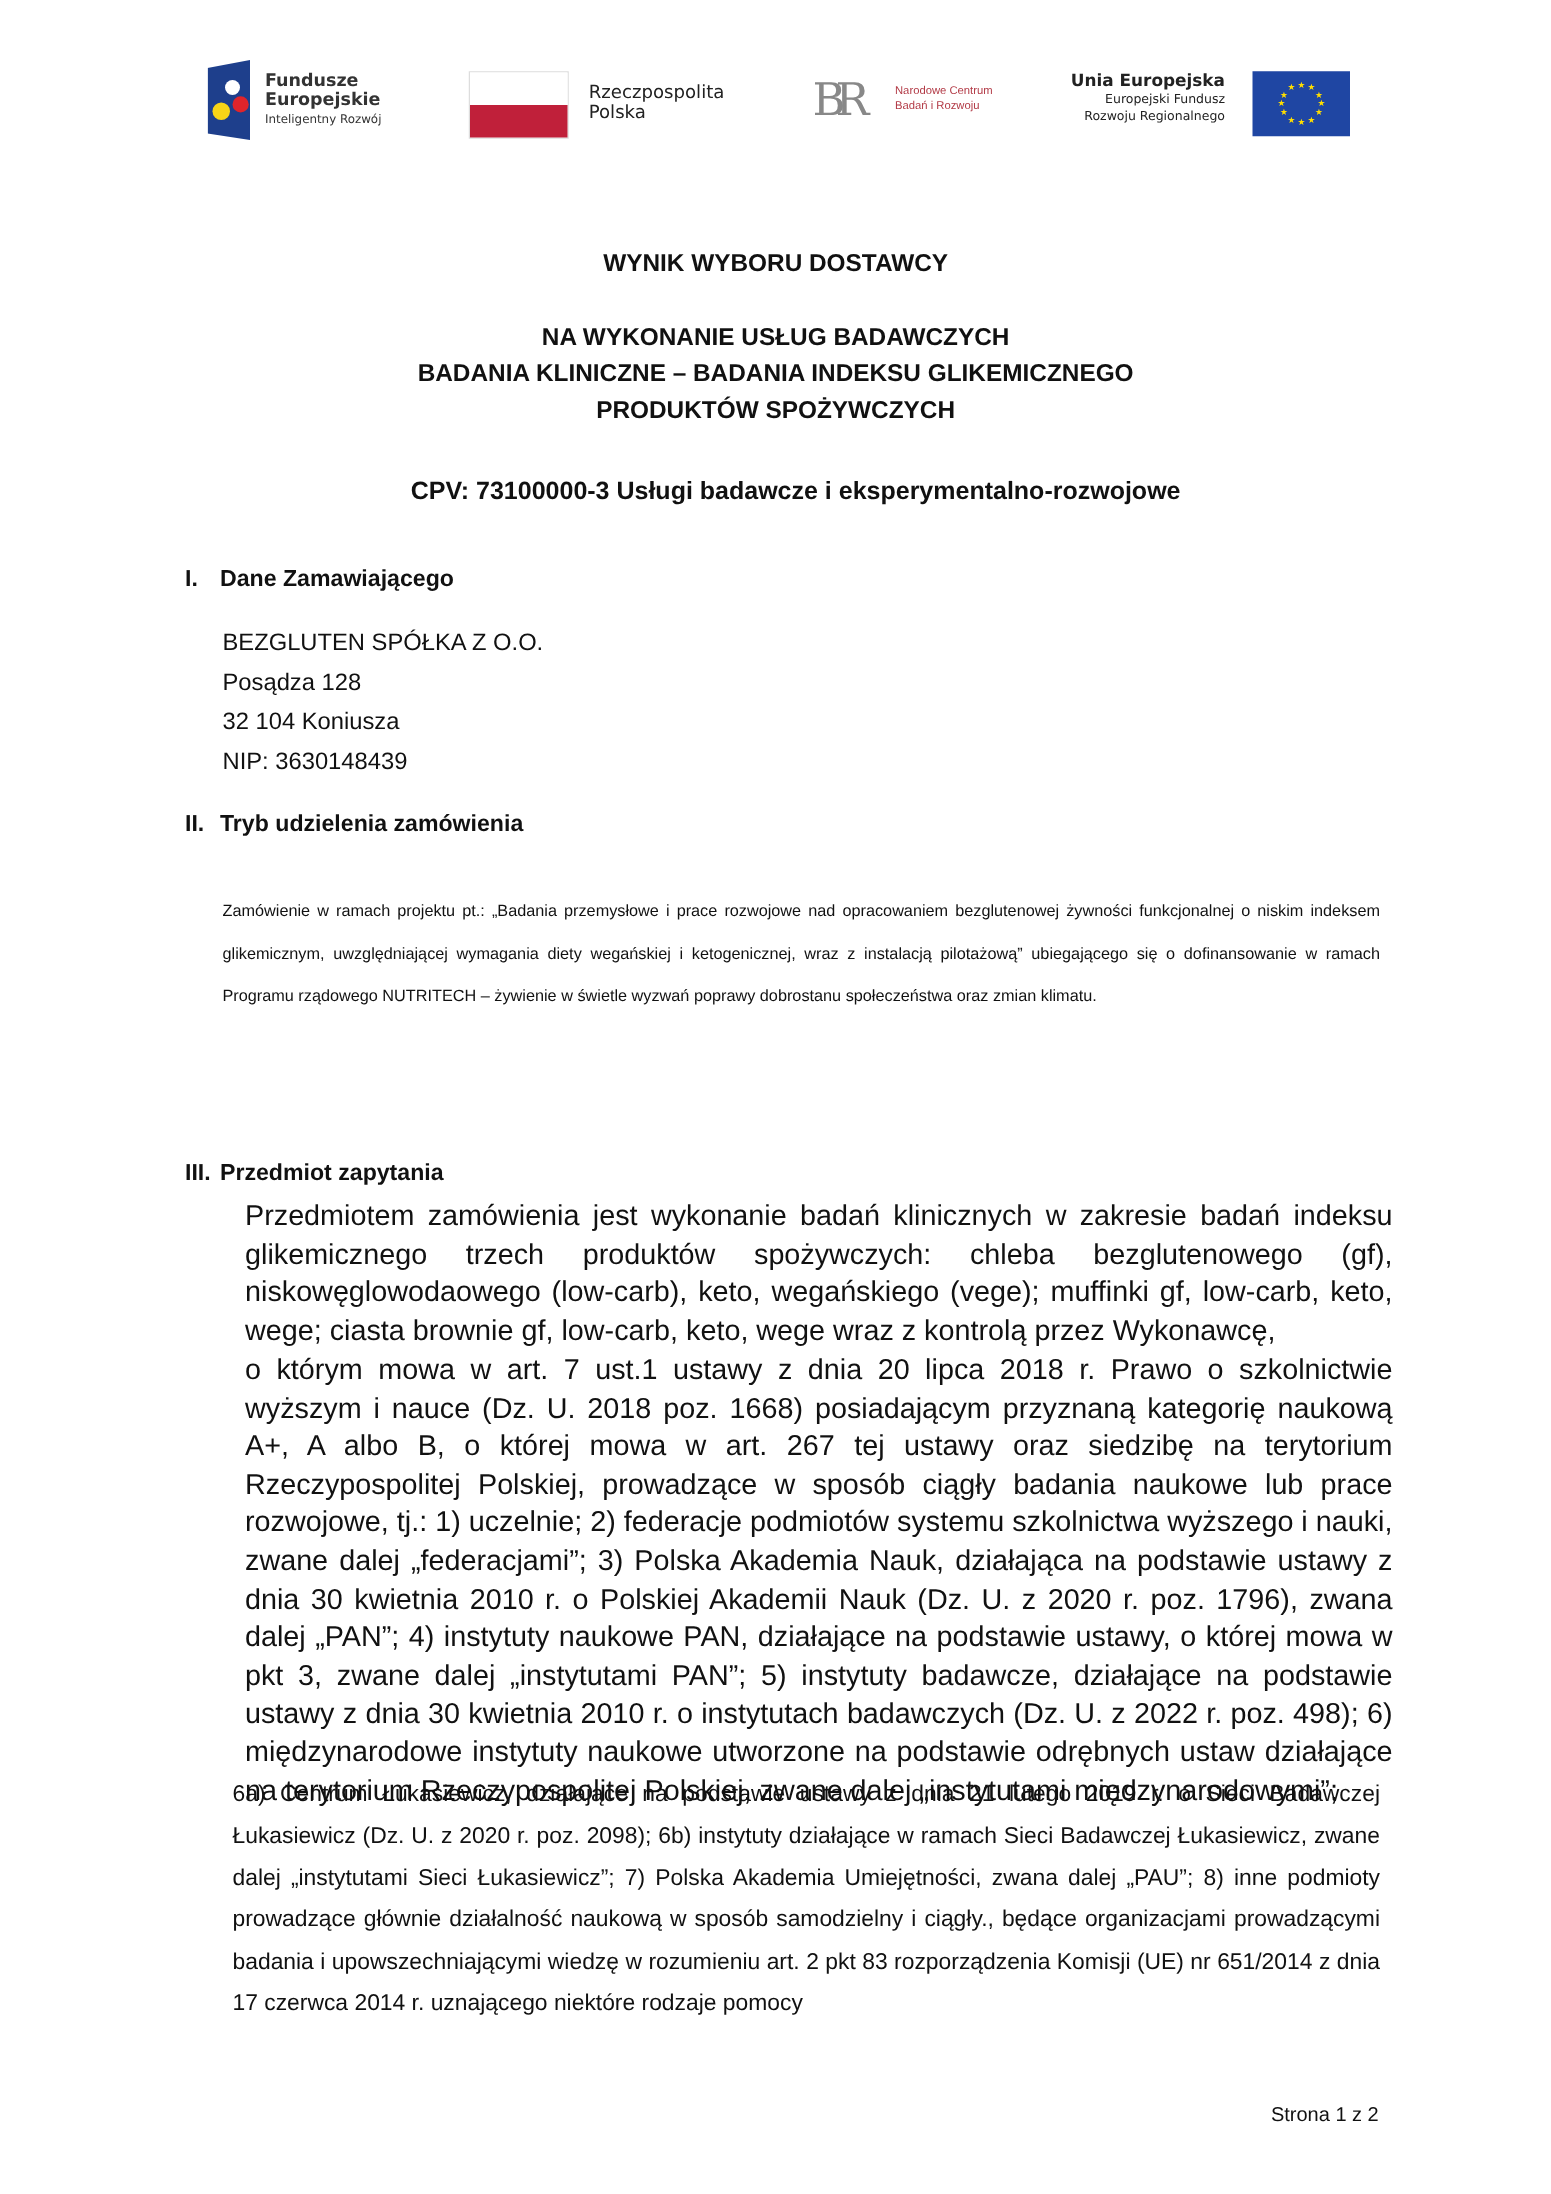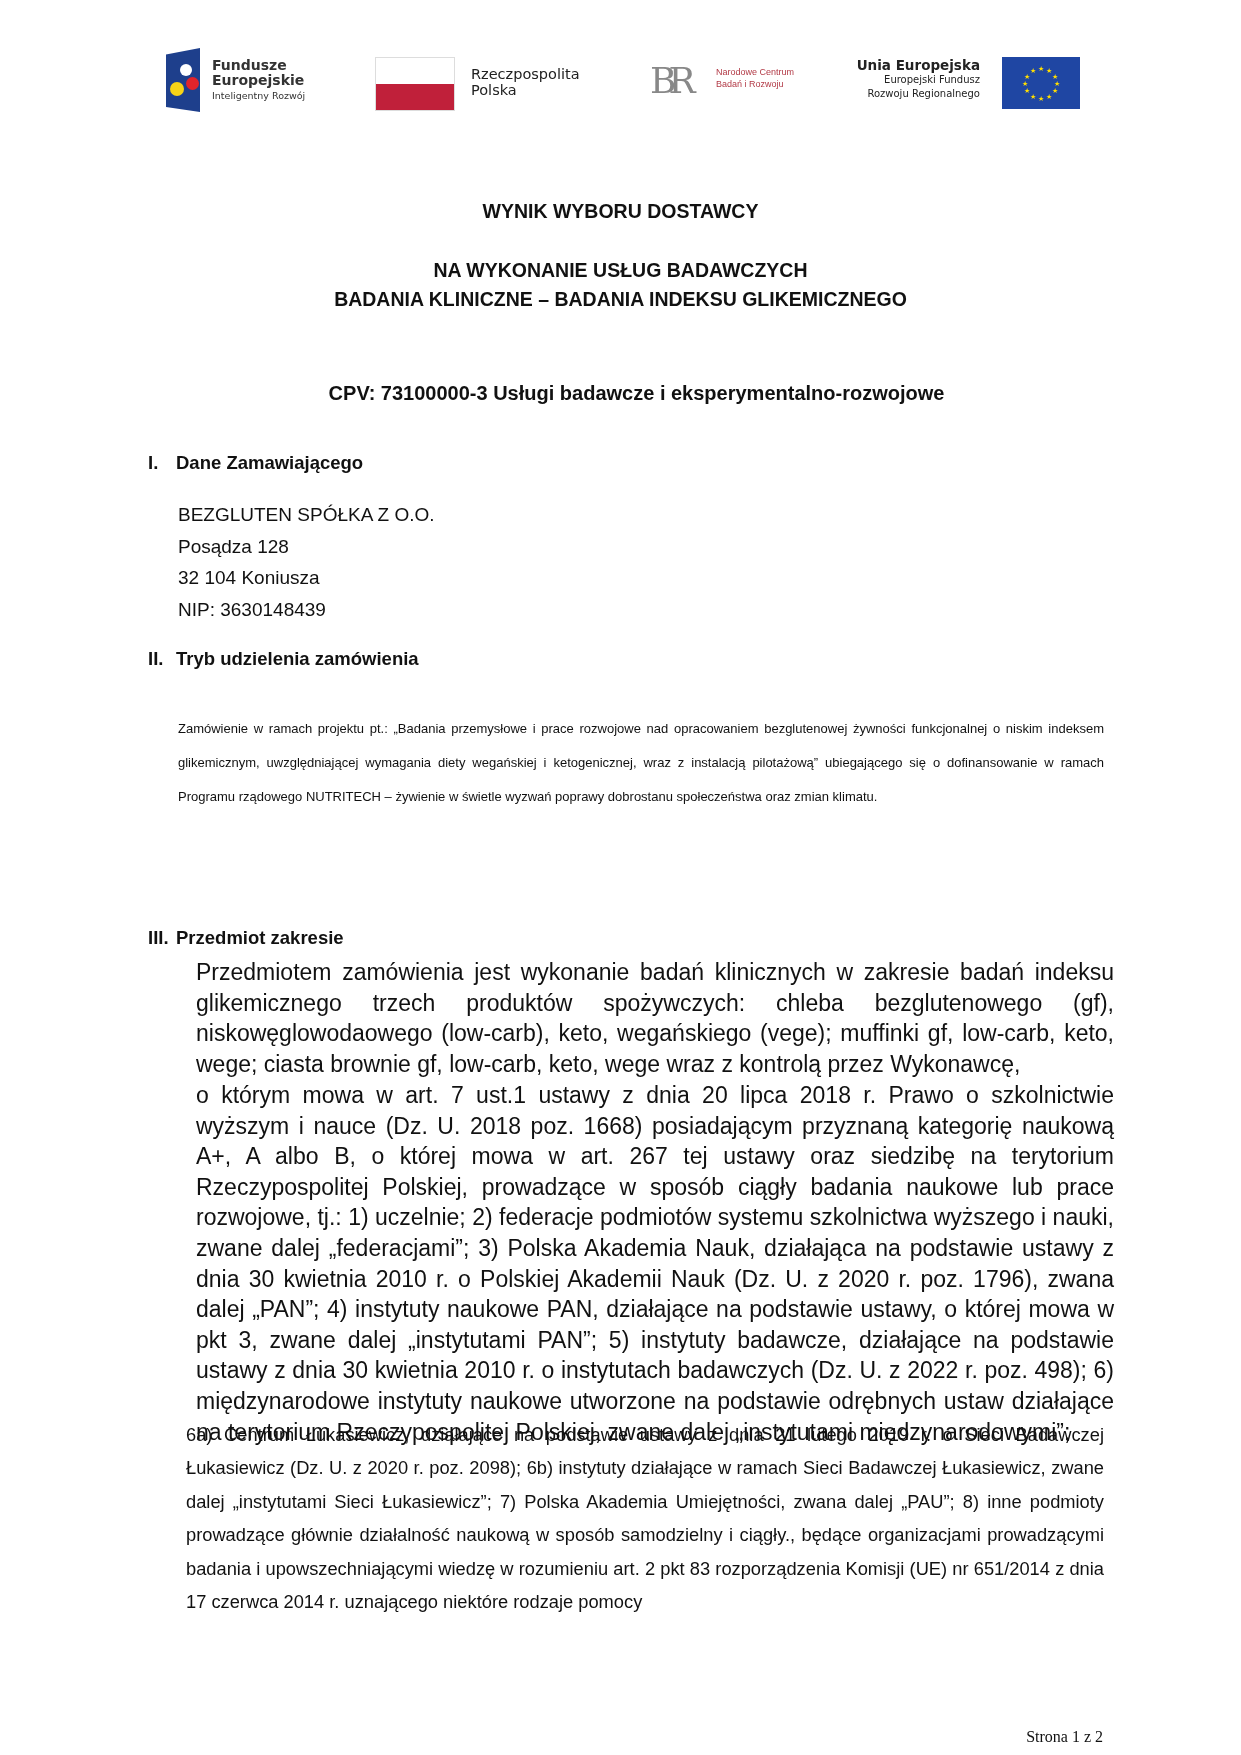--- a/index.html
+++ b/index.html
@@ -31,21 +31,21 @@
   .t-main { top:180px; font-size:19.5px;margin-top:20px; }
   .t-sub { top:256px; font-size:19.5px; line-height:29px; }
   .t-cpv { top:382px; font-size:20px;margin-left:16px; }
 
   .sec-head { position:absolute; left:148px; font-family:"Liberation Sans", sans-serif; font-weight:bold; font-size:18.5px; }
   .sec-head .num { display:inline-block; width:28px; }
   .block { position:absolute; left:178px; font-size:19px; line-height:31.5px; }
   .para { position:absolute; left:178px; width:926px; text-align:justify; font-size:13px; line-height:34px; }
   .para2 { position:absolute; left:196px; width:918px; text-align:justify; font-size:23px; line-height:30.6px; }
   .para3 { position:absolute; left:186px; width:918px; text-align:justify; font-size:18.3px; line-height:33.4px; }
-  .footer { position:absolute; right:138px; top:1684px; font-size:16px; font-family:Liberation Serif, serif;margin-top:44px; }
+  .footer { position:absolute; right:138px; top:1684px; font-size:16px; font-family:Liberation Sans, sans-serif; }
 </style>
 </head>
 <body>
 
 <div class="logos">
   <div class="logo fe">
     <div class="fe-mark"></div>
     <div class="fe-star" style="left:20px;top:20px;width:12px;height:12px;background:#fff;"></div>
     <div class="fe-star" style="left:26px;top:33px;width:13px;height:13px;background:#e0242b;"></div>
     <div class="fe-star" style="left:10px;top:38px;width:14px;height:14px;background:#f7d417;"></div>
@@ -92,38 +92,39 @@
         <span style="left:22px;top:16px">★</span>
         <span style="left:28px;top:10px">★</span>
     </div>
   </div>
 </div>
 
 <div class="title t-main">WYNIK WYBORU DOSTAWCY</div>
 <div class="title t-sub">
   <div>NA WYKONANIE USŁUG BADAWCZYCH</div>
   <div>BADANIA KLINICZNE – BADANIA INDEKSU GLIKEMICZNEGO</div>
+  <div>PRODUKTÓW SPOŻYWCZYCH</div>
 </div>
 <div class="title t-cpv">CPV: 73100000-3 Usługi badawcze i eksperymentalno-rozwojowe</div>
 
 <div class="sec-head" style="top:452px;">
   <span class="num">I.</span><span>Dane Zamawiającego</span>
 </div>
 <div class="block" style="top:499px;">
   <div>BEZGLUTEN SPÓŁKA Z O.O.</div>
   <div>Posądza 128</div>
   <div>32 104 Koniusza</div>
   <div>NIP: 3630148439</div>
 </div>
 
 <div class="sec-head" style="top:648px;">
   <span class="num">II.</span><span>Tryb udzielenia zamówienia</span>
 </div>
 <div class="para" style="top:712px;">Zamówienie w ramach projektu pt.: „Badania przemysłowe i prace rozwojowe nad opracowaniem bezglutenowej żywności funkcjonalnej o niskim indeksem glikemicznym, uwzględniającej wymagania diety wegańskiej i ketogenicznej, wraz z instalacją pilotażową” ubiegającego się o dofinansowanie w ramach Programu rządowego NUTRITECH – żywienie w świetle wyzwań poprawy dobrostanu społeczeństwa oraz zmian klimatu.</div>
 
 <div class="sec-head" style="top:927px;">
-  <span class="num" style="width:28px;">III.</span><span>Przedmiot zakresie</span>
+  <span class="num" style="width:28px;">III.</span><span>Przedmiot zapytania</span>
 </div>
 <div class="para2" style="top:957px;">Przedmiotem zamówienia jest wykonanie badań klinicznych w zakresie badań indeksu glikemicznego trzech produktów spożywczych: chleba bezglutenowego (gf), niskowęglowodaowego (low-carb), keto, wegańskiego (vege); muffinki gf, low-carb, keto, wege; ciasta brownie gf, low-carb, keto, wege wraz z kontrolą przez Wykonawcę,</div>
 <div class="para2" style="top:1080px;">o którym mowa w art. 7 ust.1  ustawy z dnia 20 lipca 2018 r. Prawo o szkolnictwie wyższym i nauce (Dz. U. 2018 poz. 1668) posiadającym przyznaną kategorię naukową A+, A albo B, o której mowa w art. 267 tej ustawy oraz siedzibę na terytorium Rzeczypospolitej Polskiej, prowadzące w sposób ciągły badania naukowe lub prace rozwojowe, tj.: 1) uczelnie; 2) federacje podmiotów systemu szkolnictwa wyższego i nauki, zwane dalej „federacjami”; 3) Polska Akademia Nauk, działająca na podstawie ustawy z dnia 30 kwietnia 2010 r. o Polskiej Akademii Nauk (Dz. U. z 2020 r. poz. 1796), zwana dalej „PAN”; 4) instytuty naukowe PAN, działające na podstawie ustawy, o której mowa w pkt 3, zwane dalej „instytutami PAN”; 5) instytuty badawcze, działające na podstawie ustawy z dnia 30 kwietnia 2010 r. o instytutach badawczych (Dz. U. z 2022 r. poz. 498); 6) międzynarodowe instytuty naukowe utworzone na podstawie odrębnych ustaw działające na terytorium Rzeczypospolitej Polskiej, zwane dalej „instytutami międzynarodowymi”;</div>
 <div class="para3" style="top:1418px;">6a) Centrum Łukasiewicz, działające na podstawie ustawy z dnia 21 lutego 2019 r. o Sieci Badawczej Łukasiewicz (Dz. U. z 2020 r. poz. 2098); 6b) instytuty działające w ramach Sieci Badawczej Łukasiewicz, zwane dalej „instytutami Sieci Łukasiewicz”; 7) Polska Akademia Umiejętności, zwana dalej „PAU”; 8) inne podmioty prowadzące głównie działalność naukową w sposób samodzielny i ciągły., będące organizacjami prowadzącymi badania i upowszechniającymi wiedzę w rozumieniu art. 2 pkt 83 rozporządzenia Komisji (UE) nr 651/2014 z dnia 17 czerwca 2014 r. uznającego niektóre rodzaje pomocy</div>
 
 <div class="footer">Strona 1 z 2</div>
 
 </body></html>

